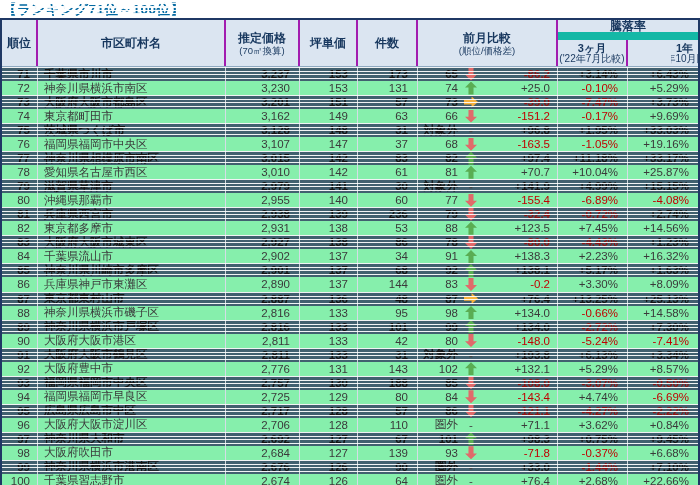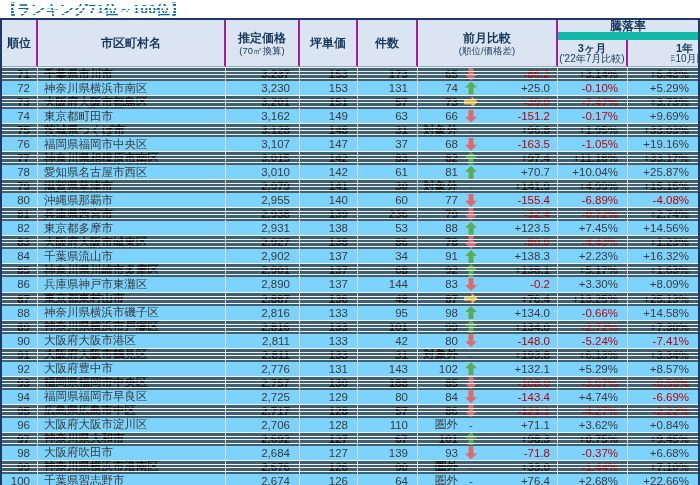--- a/index.html
+++ b/index.html
@@ -55,21 +55,21 @@
   .th-m3   {grid-area:2/7/3/8;}
   .th-y1   {grid-area:2/8/3/9;margin-left:43px;}
   .th-m3 .l1,.th-y1 .l1{font-size:11px;line-height:12px;}
   .th-m3 .l2,.th-y1 .l2{font-size:10px;line-height:10px;}
 
   
   .tbody{height:421px;display:flex;flex-direction:column;}
   .tr{
     flex:1;display:grid;
     grid-template-columns:36px 188px 74px 58px 60px 140px 70px 70px;
-    align-items:center;font-size:11.5px;color:#3a3a3a;background:#7dd3fc;
+    align-items:center;font-size:11.5px;color:#3a3a3a;background:#86efac;
     position:relative;min-height:0;
   }
   .td{
     height:100%;display:flex;align-items:center;box-sizing:border-box;
     border-right:1px solid #d4dde6;overflow:hidden;white-space:nowrap;
   }
   .td:last-child{border-right:none;}
   .c-rank {justify-content:flex-end;padding-right:7px;}
   .c-city {justify-content:flex-start;padding-left:6px;}
   .num    {justify-content:flex-end;padding-right:9px;}

